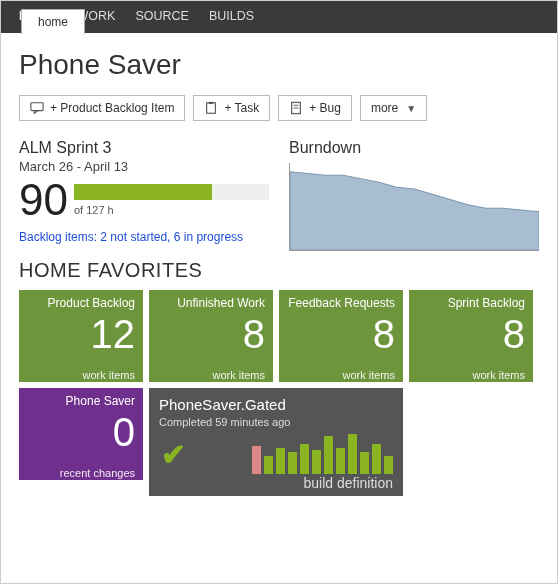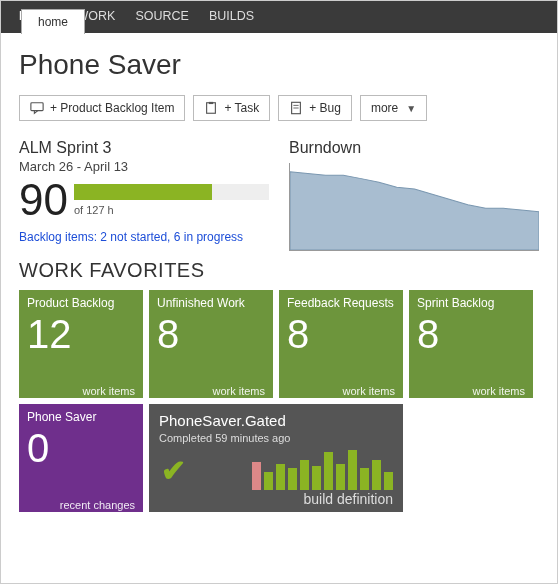--- a/index.html
+++ b/index.html
@@ -110,26 +110,27 @@
   color: #333;
   margin: 8px 0 8px 0;
 }
 .tiles {
   display: flex;
   flex-wrap: wrap;
   gap: 6px;
 }
 .tile {
   width: 124px;
-  height: 108px;
+  height: 92px;
   color: #fff;
   padding: 6px 8px;
   position: relative;
   display: flex;
   flex-direction: column;
+  text-align: right;
 }
 .tile.green { background: #6d953c; }
 .tile.purple { background: #6f2f8c; }
 .tile-title { font-size: 12px; font-weight: 400; line-height: 1.2; }
 .tile-num { font-size: 40px; font-weight: 300; margin-top: 4px; line-height: 1; }
 .tile-foot {
   position: absolute;
   bottom: 1px; right: 8px;
   font-size: 11px;
   color: rgba(255,255,255,0.9);
@@ -229,21 +230,21 @@
     <div class="burndown-col">
       <div class="burndown-title">Burndown</div>
       <div class="burndown-chart">
         <svg viewBox="0 0 240 88" preserveAspectRatio="none" width="100%" height="100%">
           <polygon id="burn-poly" fill="#a8bdd0" stroke="#7a97b0" stroke-width="1" points="0.0,8.8 17.1,10.6 34.3,12.3 51.4,12.3 68.6,15.8 85.7,19.4 102.9,24.6 120.0,26.4 137.1,31.7 154.3,37.0 171.4,42.2 188.6,45.8 205.7,45.8 222.9,47.5 240.0,49.3 240,88 0,88"></polygon>
         </svg>
       </div>
     </div>
   </div>
 
-  <div class="section-head">WORK FAVORITES</div>
+  <div class="section-head">HOME FAVORITES</div>
   <div class="tiles">
       <div class="tile green">
         <div class="tile-title">Product Backlog</div>
         <div class="tile-num">12</div>
         <div class="tile-foot">work items</div>
       </div>
       <div class="tile green">
         <div class="tile-title">Unfinished Work</div>
         <div class="tile-num">8</div>
         <div class="tile-foot">work items</div>

